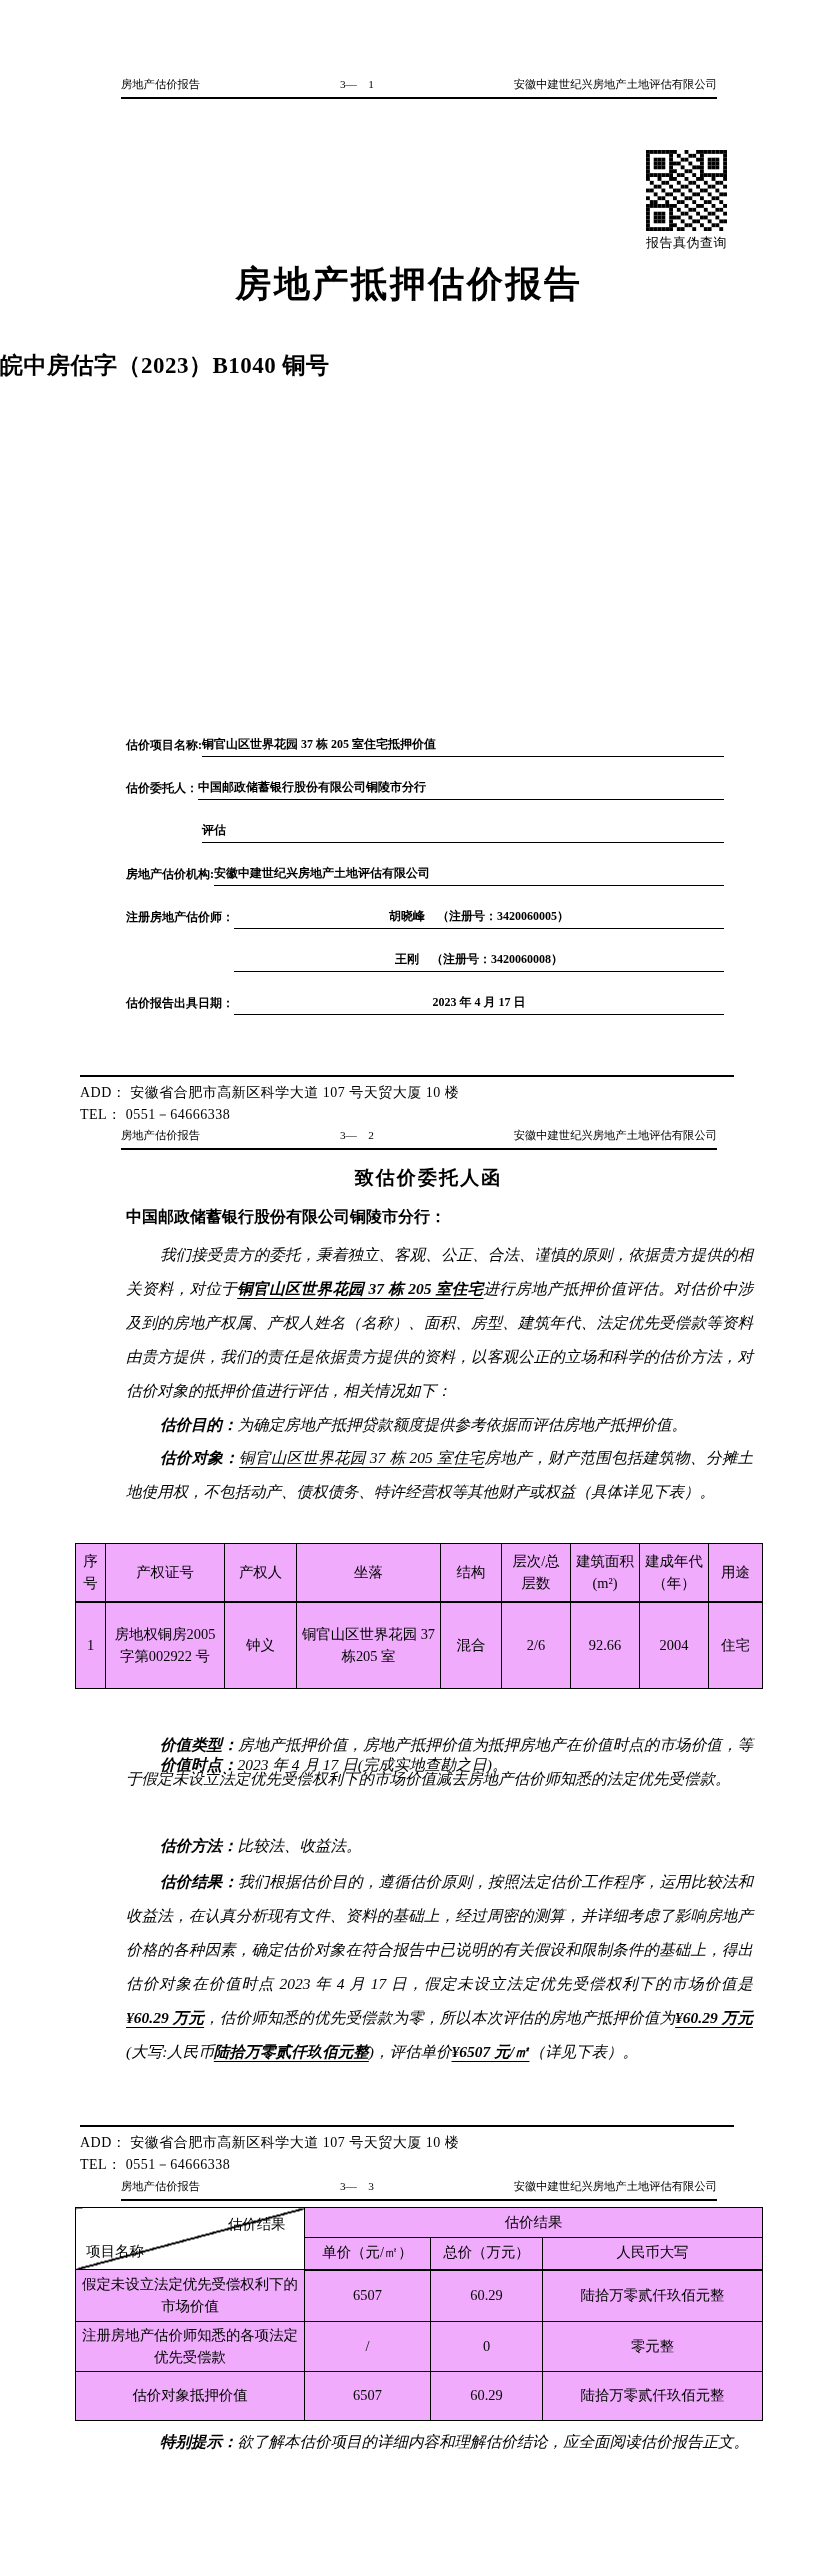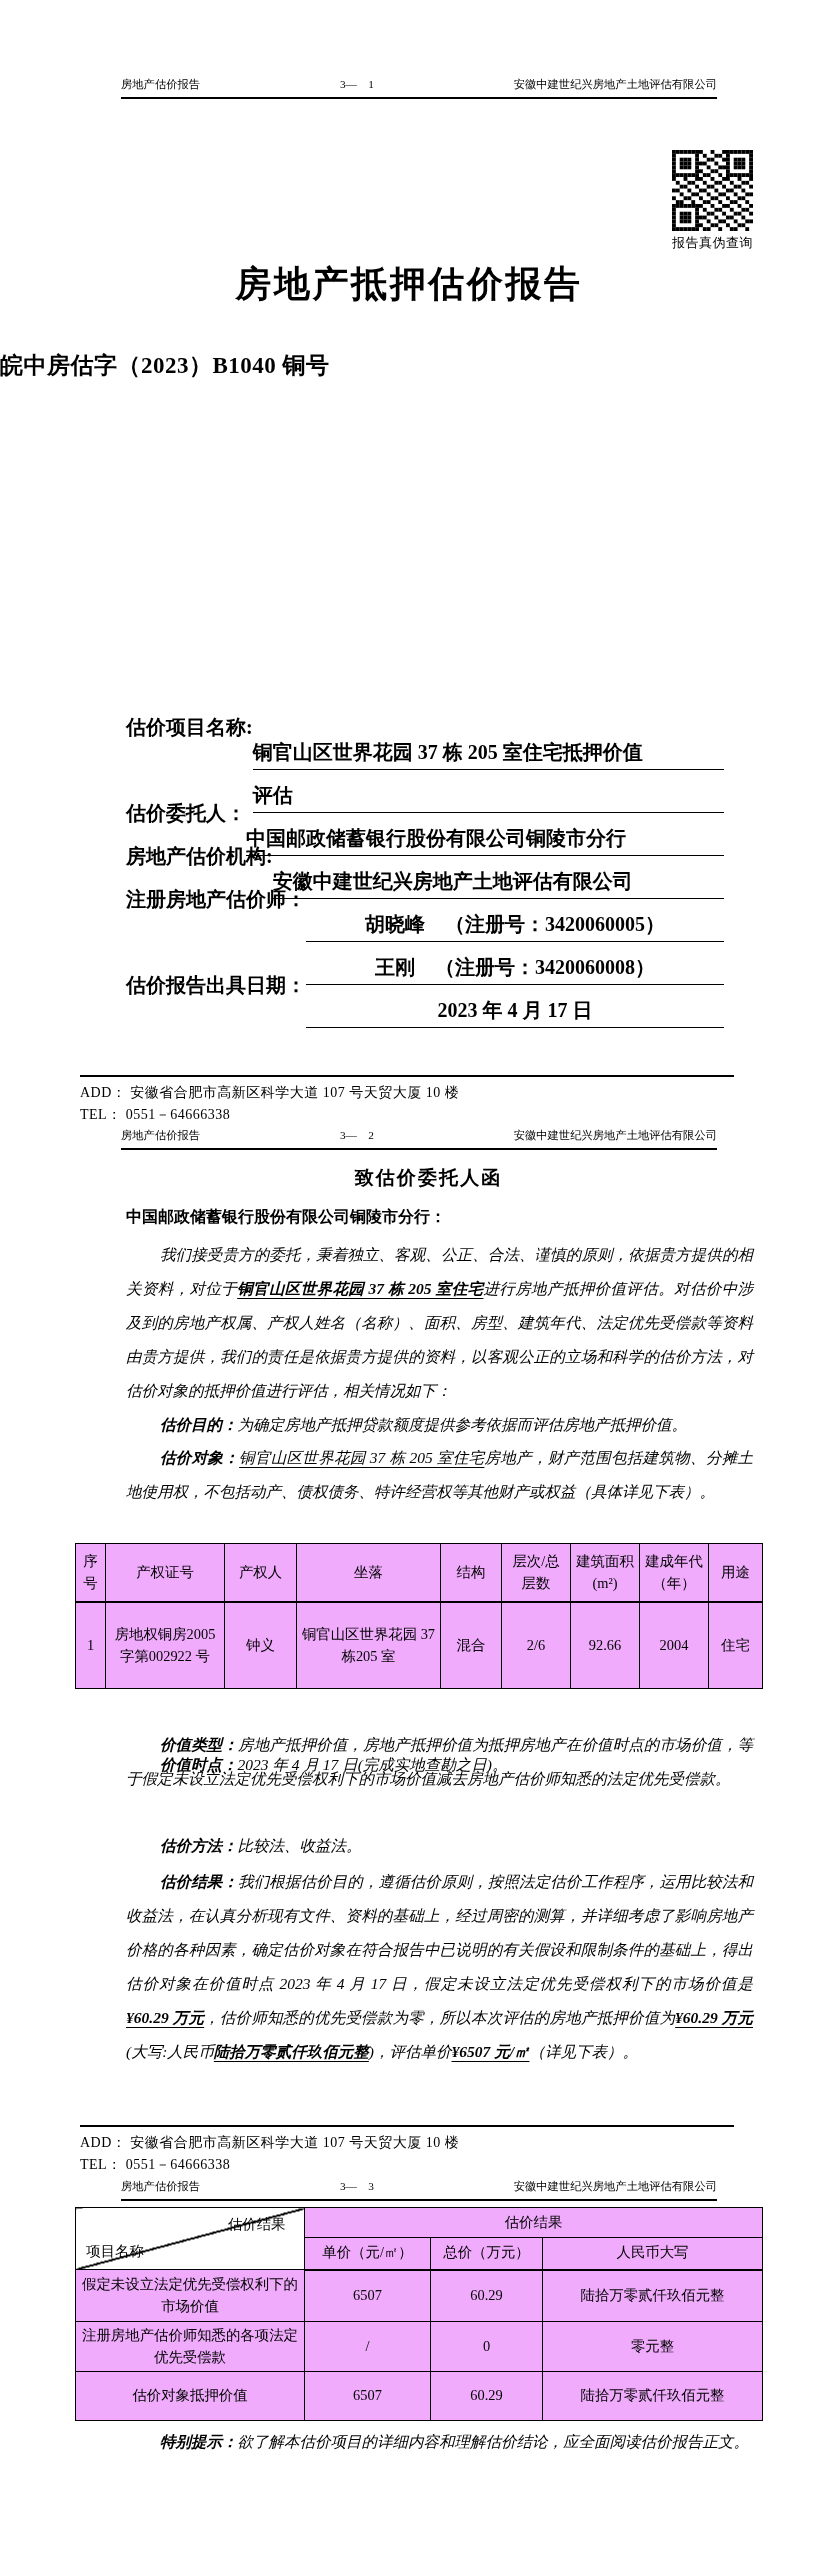--- a/index.html
+++ b/index.html
@@ -10,27 +10,27 @@
   
   .hdr{left:121px;width:596px;display:flex;justify-content:space-between;align-items:flex-end;
        font-size:11.3px;padding-bottom:5.2px;border-bottom:2.1px solid #000;}
   .hdr span{white-space:nowrap;}
 
   
   .pfoot{left:80px;width:654px;border-top:2.6px solid #000;padding-top:5.2px;
          font-size:14px;line-height:21.6px;letter-spacing:0.5px;}
 
   
-  .qrbox{left:672px;top:150px;width:81px;text-align:center;}
+  .qrbox{left:646px;top:150px;width:81px;text-align:center;}
   .qrbox svg{display:block;}
   .qrcap{margin-top:3.1px;font-size:13px;letter-spacing:0.5px;}
   .title{left:0;top:260px;width:818px;text-align:center;font-size:36px;font-weight:bold;letter-spacing:2.6px;}
   .docno{left:0;top:350px;width:818px;text-align:left;font-size:23px;font-weight:bold;letter-spacing:0.5px;}
   .fields{left:126px;top:714px;width:598px;}
-  .crow{display:flex;align-items:flex-start;height:43px;font-size:20px;font-weight:bold;}
+  .crow{display:flex;align-items:flex-end;height:43px;font-size:12px;font-weight:bold;}
   .clabel{white-space:nowrap;padding-bottom:3.1px;}
   .clabel.hide{visibility:hidden;}
   .cval{flex:1;border-bottom:1.5px solid #000;padding-bottom:3.1px;white-space:nowrap;margin-top:25px;}
   .cval.ctr{text-align:center;}
 
   
   .ltitle{left:126px;top:1165px;width:605px;text-align:center;font-size:19px;font-weight:bold;letter-spacing:2.1px;}
   .salut{left:126px;top:1207px;font-size:16px;font-weight:bold;}
   .par{left:126px;width:627px;font-size:15.5px;line-height:34px;text-align:justify;}
   .ind{text-indent:34px;font-style:italic;}
@@ -297,26 +297,26 @@
 
   <div class="abs title">房地产抵押估价报告</div>
   <div class="abs docno">皖中房估字（2023）B1040 铜号</div>
 
   <div class="abs fields">
     <div class="crow">
       <span class="clabel">估价项目名称:</span>
       <span class="cval">铜官山区世界花园 37 栋 205 室住宅抵押价值</span>
     </div>
     <div class="crow">
+      <span class="clabel">估价委托人：</span>
+      <span class="cval">中国邮政储蓄银行股份有限公司铜陵市分行</span>
+    </div>
+    <div class="crow">
       <span class="clabel hide">估价项目名称:</span>
       <span class="cval">评估</span>
-    </div>
-    <div class="crow">
-      <span class="clabel">估价委托人：</span>
-      <span class="cval">中国邮政储蓄银行股份有限公司铜陵市分行</span>
     </div>
     <div class="crow">
       <span class="clabel">房地产估价机构:</span>
       <span class="cval">安徽中建世纪兴房地产土地评估有限公司</span>
     </div>
     <div class="crow">
       <span class="clabel">注册房地产估价师：</span>
       <span class="cval ctr">胡晓峰　（注册号：3420060005）</span>
     </div>
     <div class="crow">

